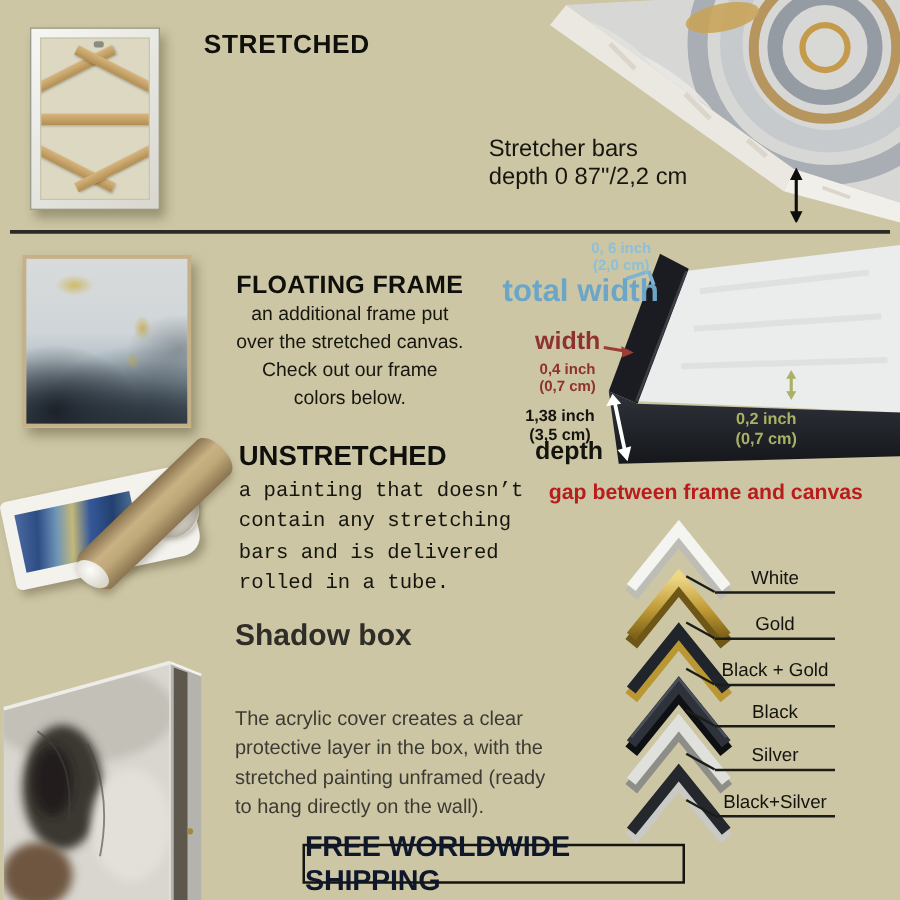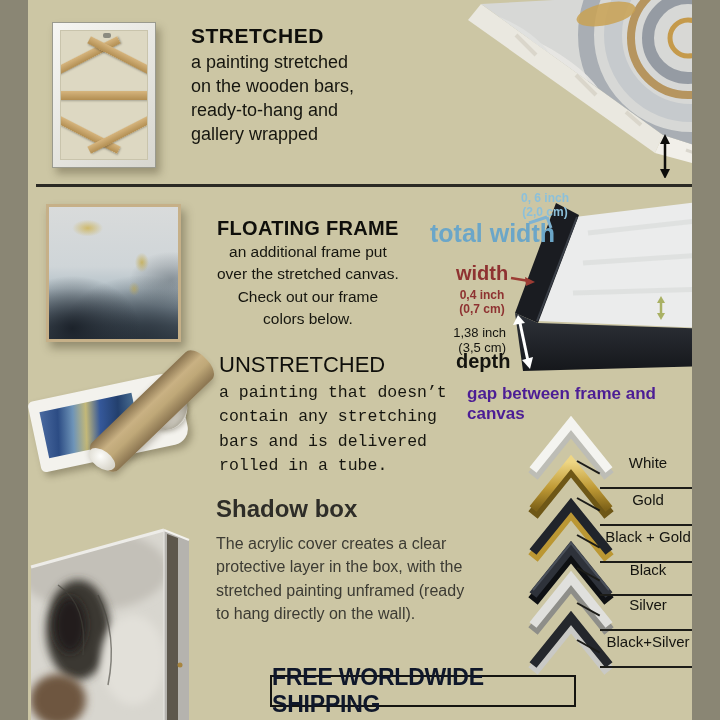--- a/index.html
+++ b/index.html
@@ -1,18 +1,18 @@
 <!DOCTYPE html>
 <html><head>
 <meta charset="utf-8">
 <style>
   * { margin:0; padding:0; box-sizing:border-box; }
   html,body { background:#8a8674; }
   .page {
-    position:relative; width:664px; height:720px; margin:0 auto;
+    position:relative; width:720px; height:720px; margin:0 auto;
     background:#ccc6a4; overflow:hidden;
     font-family:"Liberation Sans", sans-serif; color:#16160f;
   }
   .abs { position:absolute; }
   .pre { white-space:pre-line; }
 
   
   .stretcher-photo { left:24px; top:22px; width:104px; height:146px;
     background:linear-gradient(135deg,#f6f6f3,#d7d6cf); border:1px solid #9a9a8e;
     box-shadow:4px 6px 8px rgba(60,52,30,.35); padding:7px; }
@@ -29,24 +29,24 @@
   .hanger { position:absolute; left:42px; top:2px; width:8px; height:5px; background:#8b8b80; border-radius:2px; }
 
   
   .t-stretched { left:163px; top:24px; font-size:21px; font-weight:bold; letter-spacing:.5px; color:#0f0f0b; }
   .b-stretched { left:163px; top:50px; font-size:18px; line-height:24px; }
   .note        { left:391px; top:109px; font-size:19px; line-height:22px; }
   .divider     { left:8px; top:184px; width:704px; height:3px; background:#2b2a24; }
 
   .t-ff { left:189px; top:217px; font-size:20px; font-weight:bold; letter-spacing:.3px; color:#0f0f0b;text-align:center; }
   .b-ff { left:189px; top:241px; font-size:15.5px; line-height:22.4px;text-align:center; }
-  .t-un { left:191px; top:352px; font-size:22px; font-weight:normal; color:#0f0f0b; }
+  .t-un { left:191px; top:352px; font-size:22px; font-weight:bold; color:#0f0f0b; }
   .b-un { left:191px; top:381px; font-size:16.5px; line-height:24.3px;font-family:Liberation Mono, monospace; }
   .t-sb { left:188px; top:495px; font-size:24px; font-weight:bold; color:#2e2d28; }
-  .b-sb { left:188px; top:532px; font-size:16px; line-height:23.4px; color:#3c3b33; }
+  .b-sb { left:188px; top:564px; font-size:16px; line-height:23.4px; color:#3c3b33; }
 
   
   .ffpaint { left:18px; top:204px; width:135px; height:138px; border:3px solid #c6b088;
     box-shadow:4px 6px 9px rgba(60,52,30,.4);
     background:
       radial-gradient(22px 12px at 30% 16%, rgba(205,175,70,.75), rgba(205,175,70,0) 70%),
       radial-gradient(10px 14px at 72% 42%, rgba(195,165,55,.7), rgba(195,165,55,0) 70%),
       radial-gradient(8px 10px at 66% 62%, rgba(195,165,55,.5), rgba(195,165,55,0) 70%),
       radial-gradient(90px 70px at 18% 92%, rgba(26,32,40,.95), rgba(26,32,40,0) 75%),
       radial-gradient(110px 85px at 72% 100%, rgba(40,49,58,.9), rgba(40,49,58,0) 75%),
@@ -64,33 +64,33 @@
     background:radial-gradient(circle at 38% 38%, #fffef9 0 30%, #e6e3da 55%, #b5b1a4 72%, #efede6 78%);
     box-shadow:1px 2px 4px rgba(60,52,30,.3); }
   .tube { position:absolute; left:100px; top:-16px; width:38px; height:150px; transform:rotate(46deg);
     border-radius:17px / 10px;
     background:linear-gradient(90deg,#8a7450,#c9b183 35%,#bfa878 60%,#8a7450);
     box-shadow:3px 3px 6px rgba(60,50,30,.3); }
   .tube-cap { position:absolute; left:4px; bottom:-3px; width:30px; height:17px; border-radius:50%;
     background:radial-gradient(circle at 40% 40%, #fdfdfa, #d9d6cb 75%); transform:rotate(-10deg); }
 
   
-  .d-twv { left:465px; top:191px; width:64px; text-align:center; font-size:12px; font-weight:bold; line-height:14px; color:#8cc0da;margin-left:20px; }
+  .d-twv { left:465px; top:191px; width:64px; text-align:center; font-size:12px; font-weight:bold; line-height:14px; color:#8cc0da; }
   .d-twl { left:402px; top:219px; font-size:25px; font-weight:bold; color:#6ba6c8; }
   .d-wl  { left:428px; top:262px; font-size:20px; font-weight:bold; color:#8e3231; }
   .d-wv  { left:426px; top:288px; width:56px; text-align:center; font-size:12px; font-weight:bold; line-height:14px; color:#8e3231; }
-  .d-dv  { left:418px; top:325px; width:60px; text-align:right; font-size:13px; font-weight:normal; line-height:15px; color:#14140f; }
+  .d-dv  { left:418px; top:325px; width:60px; text-align:center; font-size:13px; font-weight:bold; line-height:15px; color:#14140f; }
   .d-dl  { left:428px; top:350px; font-size:20px; font-weight:bold; color:#14140f; }
   .d-gv  { left:571px; top:327px; width:84px; text-align:center; font-size:13px; font-weight:bold; line-height:16px; color:#a9b164; }
-  .d-gl  { left:439px; top:384px; font-size:17px; font-weight:bold; color:#4c1d95; }
+  .d-gl  { left:439px; top:384px; font-size:17px; font-weight:bold; color:#b91c1c; }
 
   
   .chev { position:absolute; overflow:visible; }
   .flabel { position:absolute; left:572px; width:96px; text-align:center; font-size:15px;
-    line-height:17px; padding-bottom:16px; border-bottom:2px solid #1c1c18; color:#14140f; }
+    line-height:17px; padding-bottom:2px; border-bottom:2px solid #1c1c18; color:#14140f; }
   .leader { position:absolute; left:549px; width:26px; height:2px; background:#1c1c18;
     transform:rotate(29deg); transform-origin:left center; }
 
   
   .banner { left:242px; top:675px; width:306px; height:32px; border:2px solid #141410;
     display:flex; align-items:center; justify-content:center;
     font-weight:bold; font-size:23px; letter-spacing:-0.2px; color:#0f172a; }
 </style>
 </head>
 <body>
@@ -102,24 +102,20 @@
       <div class="bar bar-d tl"></div>
       <div class="bar bar-d tr"></div>
       <div class="bar bar-h"></div>
       <div class="bar bar-d bl"></div>
       <div class="bar bar-d br"></div>
       <div class="hanger"></div>
     </div>
   </div>
 
   <div class="abs t-stretched">STRETCHED</div>
-  <div class="abs b-stretched pre">a painting stretched
-on the wooden bars,
-ready-to-hang and
-gallery wrapped</div>
 
   <svg class="abs" style="left:428px; top:0" width="292" height="178" viewBox="0 0 292 178">
     <defs>
       <clipPath id="faceclip">
           <polygon points="25,4 98,0 292,0 292,162 207,135"></polygon>
         </clipPath>
     </defs>
     <polygon points="25,4 207,135 199,153 12,20" fill="#eae8e0"></polygon>
     <path d="M60,35 L80,55 M120,75 L140,95 M170,112 L185,125" stroke="#d3cfc2" stroke-width="4" opacity=".7" fill="none"></path>
     <polygon points="207,135 292,162 292,178 199,153" fill="#f1efe9"></polygon>
@@ -135,20 +131,22 @@
       <ellipse cx="95" cy="70" rx="60" ry="18" fill="#e9e8e4" opacity=".9" transform="rotate(33 95 70)"></ellipse>
       <ellipse cx="60" cy="40" rx="42" ry="13" fill="#e0e1df" transform="rotate(33 60 40)"></ellipse>
     </g>
     <g>
       <line x1="209" y1="141" x2="209" y2="172" stroke="#0d0d0b" stroke-width="2.5"></line>
       <polygon points="209,134 204,144 214,144" fill="#0d0d0b"></polygon>
       <polygon points="209,179 204,169 214,169" fill="#0d0d0b"></polygon>
     </g>
   </svg>
 
+  <div class="abs note pre">Stretcher bars
+depth 0 87"/2,2 cm</div>
 
   <div class="abs divider"></div>
 
   <div class="abs ffpaint"></div>
   <div class="abs t-ff">FLOATING FRAME</div>
   <div class="abs b-ff pre">an additional frame put
 over the stretched canvas.
 Check out our frame
 colors below.</div>
 
@@ -183,20 +181,22 @@
 
   <div class="abs d-twv pre">0, 6 inch
 (2,0 cm)</div>
   <div class="abs d-twl">total width</div>
   <div class="abs d-wl">width</div>
   <div class="abs d-wv pre">0,4 inch
 (0,7 cm)</div>
   <div class="abs d-dv pre">1,38 inch
 (3,5 cm)</div>
   <div class="abs d-dl">depth</div>
+  <div class="abs d-gv pre">0,2 inch
+(0,7 cm)</div>
   <div class="abs d-gl">gap between frame and canvas</div>
 
   <div class="abs t-un">UNSTRETCHED</div>
   <div class="abs roll-photo">
     <div class="sheet">
       <div class="sheet-art"></div>
       <div class="sheet-roll"></div>
     </div>
     <div class="tube">
       <div class="tube-cap"></div>

